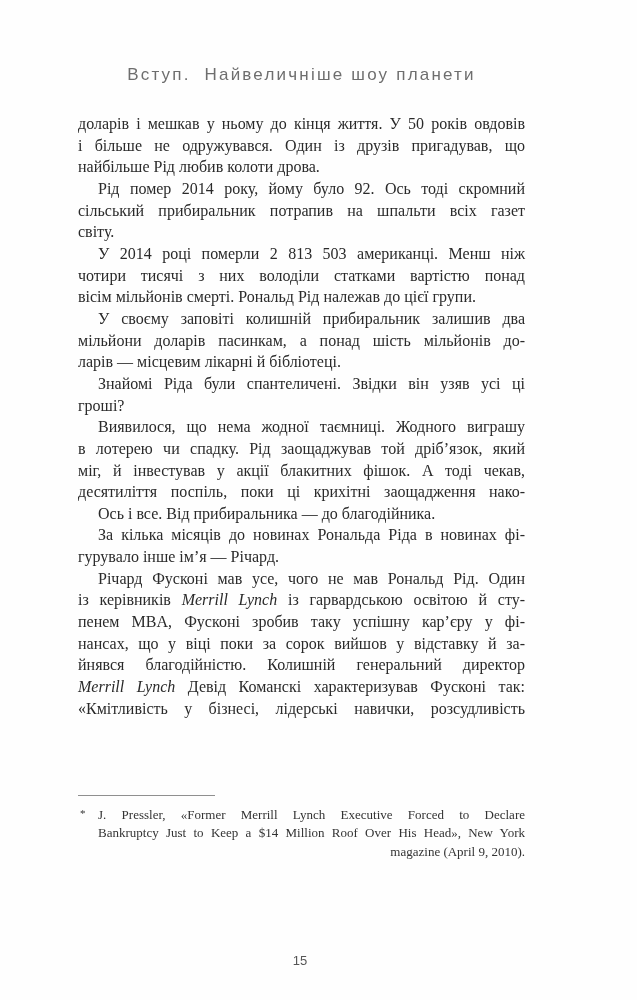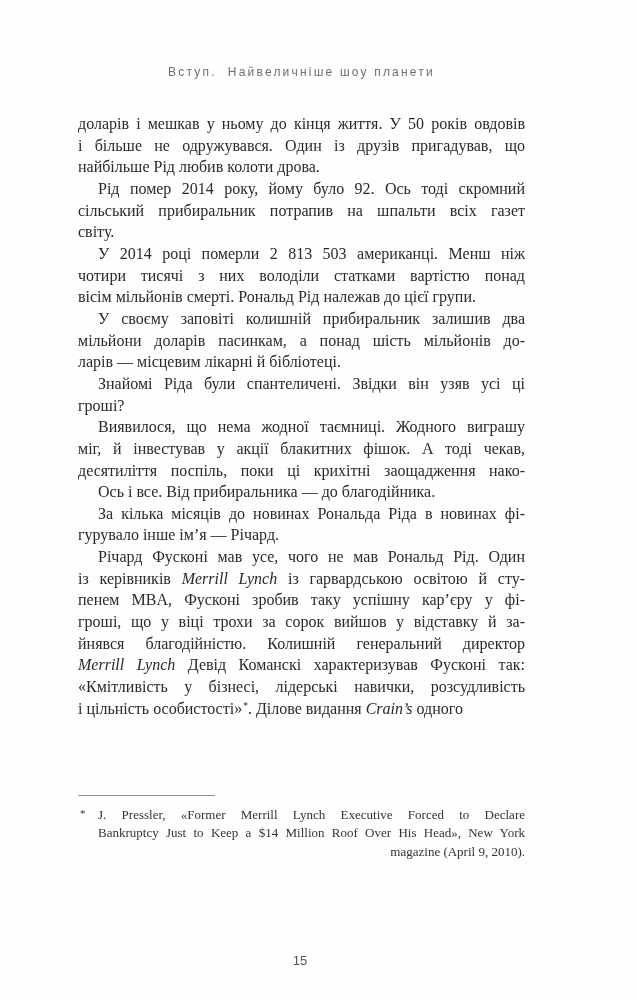--- a/index.html
+++ b/index.html
@@ -12,21 +12,21 @@
     position: relative;
     width: 637px; height: 1000px;
     background: #fefefe;
     overflow: hidden;
   }
   .running-head {
     position: absolute;
     top: 65px; left: 0; width: 603px;
     text-align: center;
     font-family: "Liberation Sans", "DejaVu Sans", sans-serif;
-    font-size: 12px;
+    font-size: 17px;
     letter-spacing: 2.2px;
     color: #6e6e6e;
     white-space: pre;
   }
   .body-text {
     position: absolute;
     top: 113px; left: 78px; width: 447px;
     font-size: 16px;
     line-height: 21.66px;
     color: #2a2a2a;
@@ -82,33 +82,33 @@
       <div class="line">світу.</div>
       <div class="line just ind">У 2014 році померли 2 813 503 американці. Менш ніж</div>
       <div class="line just">чотири тисячі з них володіли статками вартістю понад</div>
       <div class="line">вісім мільйонів смерті. Рональд Рід належав до цієї групи.</div>
       <div class="line just ind">У своєму заповіті колишній прибиральник залишив два</div>
       <div class="line just">мільйони доларів пасинкам, а понад шість мільйонів до-</div>
       <div class="line">ларів — місцевим лікарні й бібліотеці.</div>
       <div class="line just ind">Знайомі Ріда були спантеличені. Звідки він узяв усі ці</div>
       <div class="line">гроші?</div>
       <div class="line just ind">Виявилося, що нема жодної таємниці. Жодного виграшу</div>
+      <div class="line just">в лотерею чи спадку. Рід заощаджував той дріб’язок, який</div>
       <div class="line just">міг, й інвестував у акції блакитних фішок. А тоді чекав,</div>
       <div class="line just">десятиліття поспіль, поки ці крихітні заощадження нако-</div>
       <div class="line ind">Ось і все. Від прибиральника — до благодійника.</div>
       <div class="line just ind">За кілька місяців до новинах Рональда Ріда в новинах фі-</div>
       <div class="line">гурувало інше ім’я — Річард.</div>
       <div class="line just ind">Річард Фусконі мав усе, чого не мав Рональд Рід. Один</div>
       <div class="line just">із керівників <span class="i">Merrill Lynch</span> із гарвардською освітою й сту-</div>
       <div class="line just">пенем MBA, Фусконі зробив таку успішну кар’єру у фі-</div>
-      <div class="line just">гроші, що у віці трохи за сорок вийшов у відставку й за-</div>
+      <div class="line just">нансах, що у віці поки за сорок вийшов у відставку й за-</div>
       <div class="line just">йнявся благодійністю. Колишній генеральний директор</div>
       <div class="line just"><span class="i">Merrill Lynch</span> Девід Команскі характеризував Фусконі так:</div>
       <div class="line just">«Кмітливість у бізнесі, лідерські навички, розсудливість</div>
-      <div class="line">і цільність особистості»<span class="sup">*</span>. Ділове видання <span class="i">Crain’s</span> одного</div>
     </div>
 
   <div class="footnote-rule"></div>
 
   <div class="footnote">
     <span class="fn-marker">*</span>
     <div class="fn-lines">
         <div class="line just">J. Pressler, «Former Merrill Lynch Executive Forced to Declare</div>
         <div class="line just">Bankruptcy Just to Keep a $14 Million Roof Over His Head», New York</div>
         <div class="line">magazine (April 9, 2010).</div>

